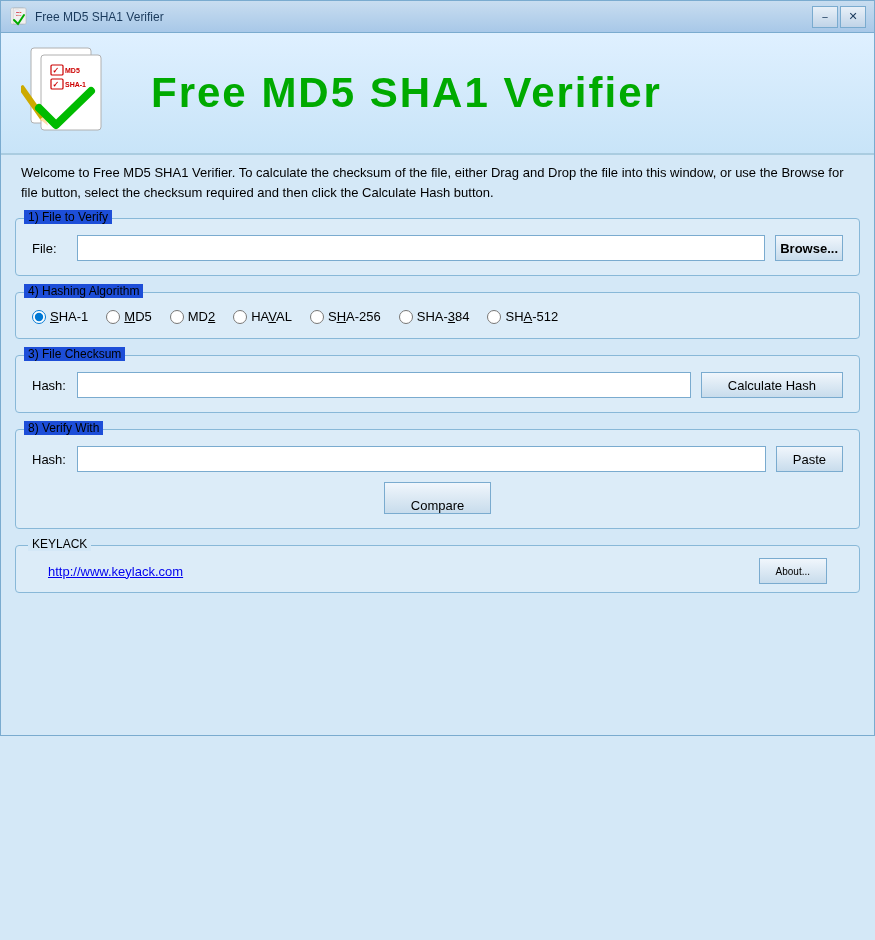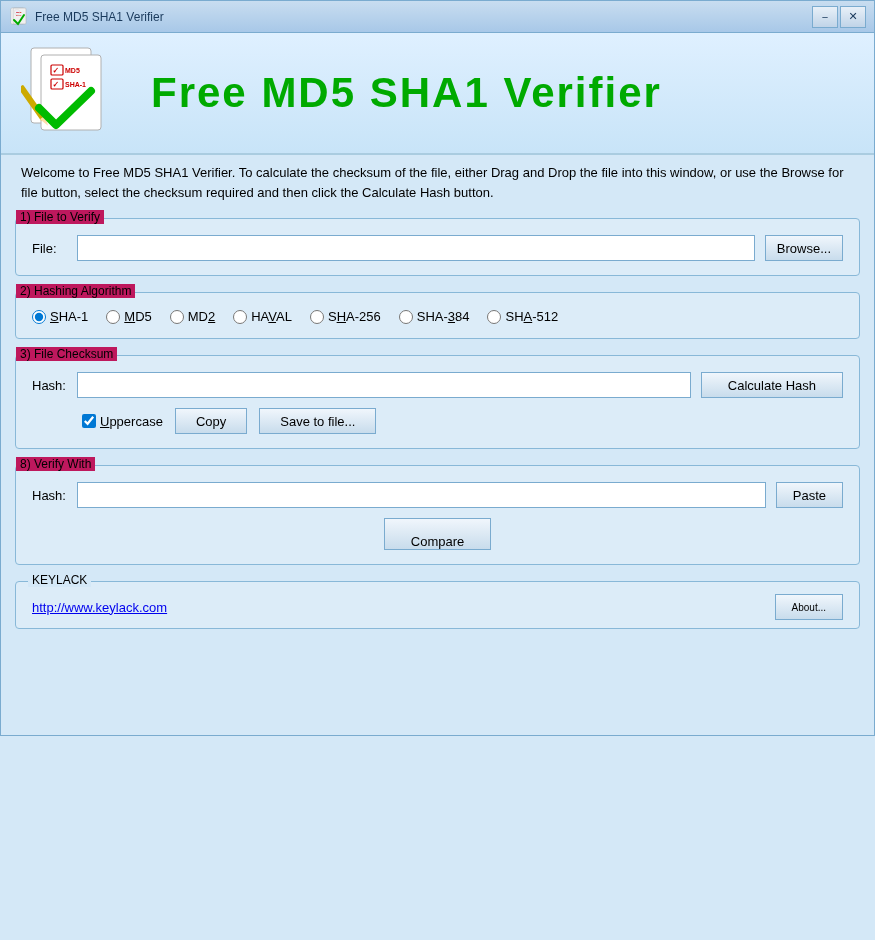--- a/index.html
+++ b/index.html
@@ -95,22 +95,22 @@
       border: 1px solid #88b8d8;
       border-radius: 4px;
       padding: 10px 16px 14px 16px;
       background: rgba(255,255,255,0.2);
       position: relative;
     }
 
     .section-title {
       position: absolute;
       top: -9px;
-      left: 0;
-      background: #be185d;
+      left: 8px;
+      background: #1d4ed8;
       padding: 0 4px;
       font-size: 12px;
       color: #000;
     }
 
     
     .file-row {
       display: flex;
       align-items: center;
       gap: 10px;
@@ -128,27 +128,28 @@
       height: 26px;
       border: 1px solid #7aabcf;
       background: white;
       padding: 2px 4px;
       font-size: 13px;
       outline: none;
     }
 
     .browse-btn {
       height: 26px;
-      padding: 0 11px;
+      padding: 0 4px;
       background: linear-gradient(to bottom, #f0f6fc, #c8dcec);
       border: 1px solid #7aabcf;
       cursor: pointer;
       font-size: 13px;
       color: #000;
       white-space: nowrap;
+      font-weight: bold;
     }
 
     
     .algo-row {
       display: flex;
       align-items: center;
       gap: 18px;
       margin-top: 6px;
       flex-wrap: wrap;
     }
@@ -275,21 +276,21 @@
       cursor: pointer;
       font-size: 13px;
       color: #000;
     }
 
     
     .footer-section {
       margin: 8px 14px 6px 14px;
       border: 1px solid #88b8d8;
       border-radius: 4px;
-      padding: 8px 16px;
+      padding: 8px 32px;
       background: rgba(255,255,255,0.2);
       position: relative;
     }
 
     .footer-title {
       position: absolute;
       top: -9px;
       left: 12px;
       background: #d4e8f7;
       padding: 0 4px;
@@ -385,21 +386,21 @@
   <div class="section">
     <span class="section-title">1) File to Verify</span>
     <div class="file-row">
       <span class="file-label">File:</span>
       <input type="text" class="file-input" value="" style="">
       <button class="browse-btn">Browse...</button>
     </div>
   </div>
 
   <div class="section">
-    <span class="section-title">2) Hashing Algorithm</span>
+    <span class="section-title">4) Hashing Algorithm</span>
     <div class="algo-row">
       <label class="radio-item">
         <input type="radio" name="algorithm" checked="" style="">
         <span class="radio-label"><span class="underline">S</span>HA-1</span>
       </label>
       <label class="radio-item">
         <input type="radio" name="algorithm" style="">
         <span class="radio-label"><span class="underline">M</span>D5</span>
       </label>
       <label class="radio-item">
@@ -425,28 +426,20 @@
     </div>
   </div>
 
   <div class="section">
     <span class="section-title">3) File Checksum</span>
     <div class="hash-row">
       <span class="file-label">Hash:</span>
       <input type="text" class="hash-input" value="" style="">
       <button class="calc-btn">Calculate Hash</button>
     </div>
-    <div class="checksum-controls">
-      <label class="checkbox-item">
-        <input type="checkbox" checked="" style="">
-        <span><span class="underline">U</span>ppercase</span>
-      </label>
-      <button class="small-btn">Copy</button>
-      <button class="small-btn">Save to file...</button>
-    </div>
   </div>
 
   <div class="section">
     <span class="section-title">8) Verify With</span>
     <div class="verify-row">
       <span class="file-label">Hash:</span>
       <input type="text" class="verify-input" value="" style="">
       <button class="paste-btn">Paste</button>
     </div>
     <div class="compare-row">

